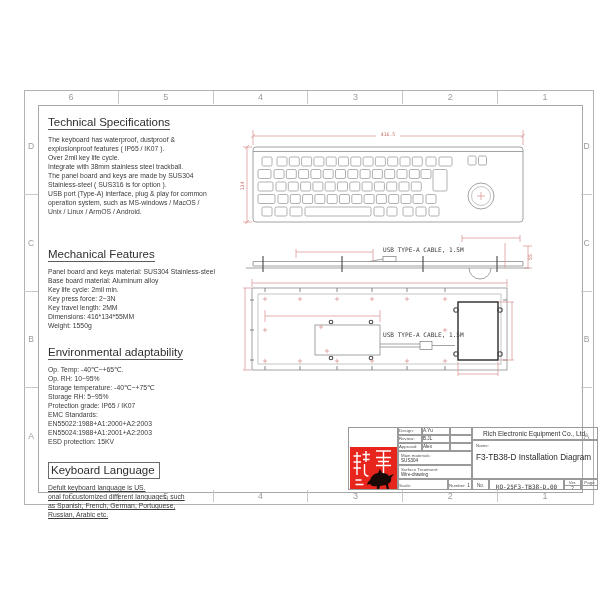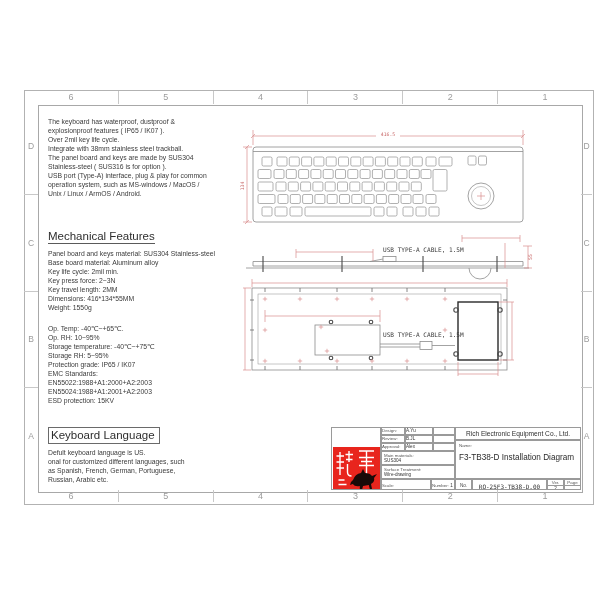--- a/index.html
+++ b/index.html
@@ -23,21 +23,21 @@
   
   .key{fill:#ffffff;stroke:#8f8f8f;stroke-width:0.7;}
   .thin{stroke:#8c8c8c;stroke-width:0.8;fill:none;}
   .dark{stroke:#4a4a4a;stroke-width:1.1;fill:none;}
   .blackbox{stroke:#2a2a2a;stroke-width:1.4;fill:#ffffff;}
   .tick{stroke:#6a6a6a;stroke-width:0.8;fill:none;}
   .redline{stroke:#d98c8c;stroke-width:0.7;fill:none;}
   .redtxt{fill:#c96a6a;font-family:"DejaVu Sans Mono",monospace;font-size:4.8px;}
   .cad{fill:#3a3a3a;font-family:"DejaVu Sans Mono",monospace;font-size:6.1px;}
   
-  #title-block{left:331px;top:427px;width:250px;height:55px;}
+  #title-block{left:348px;top:427px;width:250px;height:55px;}
   .tb-cell{position:absolute;border:0.5px solid #9a9a9a;box-sizing:border-box;font-size:4.6px;color:#444;overflow:hidden;}
   .tb-lab{font-size:4.4px;color:#555;}
   .tb-val{font-size:4.6px;color:#333;}
   #stamp{position:absolute;left:1px;top:19px;width:48px;height:43px;background:#e8251d;}
   .company{font-size:6.6px;text-align:center;line-height:12px;color:#2f2f2f;white-space:nowrap;}
   .doc-name{font-size:8.2px;color:#2b2b2b;white-space:nowrap;}
   .mono{font-family:"DejaVu Sans Mono",monospace;}
 </style>
 </head>
 <body>
@@ -71,20 +71,21 @@
     </div>
   <div class="abs rul-v" style="left:581px;top:98px;width:11px;height:386px;">
       <div class="rnum">D</div>
       <div class="rnum">C</div>
       <div class="rnum">B</div>
       <div class="rnum">A</div>
     </div>
 
   <div class="abs" style="left:48px;top:112px;width:200px;">
     <div>
+      <span class="sec-head">Technical Specifications</span>
       <div style="margin-top:5px;">
           <div class="tline">The keyboard has waterproof, dustproof &amp;</div>
           <div class="tline">explosionproof features ( IP65 / IK07 ).</div>
           <div class="tline">Over 2mil key life cycle.</div>
           <div class="tline">Integrate with 38mm stainless steel trackball.</div>
           <div class="tline">The panel board and keys are made by SUS304</div>
           <div class="tline">Stainless-steel ( SUS316 is for option ).</div>
           <div class="tline">USB port (Type-A) interface, plug &amp; play for common</div>
           <div class="tline">operation system, such as MS-windows / MacOS /</div>
           <div class="tline">Unix / Linux / ArmOS / Android.</div>
@@ -96,33 +97,34 @@
           <div class="tline">Panel board and keys material: SUS304 Stainless-steel</div>
           <div class="tline">Base board material: Aluminum alloy</div>
           <div class="tline">Key life cycle: 2mil min.</div>
           <div class="tline">Key press force: 2~3N</div>
           <div class="tline">Key travel length: 2MM</div>
           <div class="tline">Dimensions: 416*134*55MM</div>
           <div class="tline">Weight: 1550g</div>
         </div>
     </div>
     <div style="margin-top:12px;">
+      <span class="sec-head">Environmental adaptability</span>
       <div style="margin-top:5px;">
           <div class="tline">Op. Temp: -40℃~+65℃.</div>
           <div class="tline">Op. RH: 10~95%</div>
           <div class="tline">Storage temperature: -40℃~+75℃</div>
           <div class="tline">Storage RH: 5~95%</div>
           <div class="tline">Protection grade: IP65 / IK07</div>
           <div class="tline">EMC Standards:</div>
           <div class="tline">EN55022:1988+A1:2000+A2:2003</div>
           <div class="tline">EN55024:1988+A1:2001+A2:2003</div>
           <div class="tline">ESD protection: 15KV</div>
         </div>
     </div>
-    <div style="margin-top:20px;">
+    <div style="margin-top:14px;text-decoration:underline;">
       <span class="sec-head-box">Keyboard Language</span>
       <div style="margin-top:4px;">
           <div class="tline">Defult keyboard language is US.</div>
           <div class="tline">onal for customized different languages, such</div>
           <div class="tline">as Spanish, French, German, Portuguese,</div>
           <div class="tline">Russian, Arabic etc.</div>
         </div>
     </div>
   </div>
 

